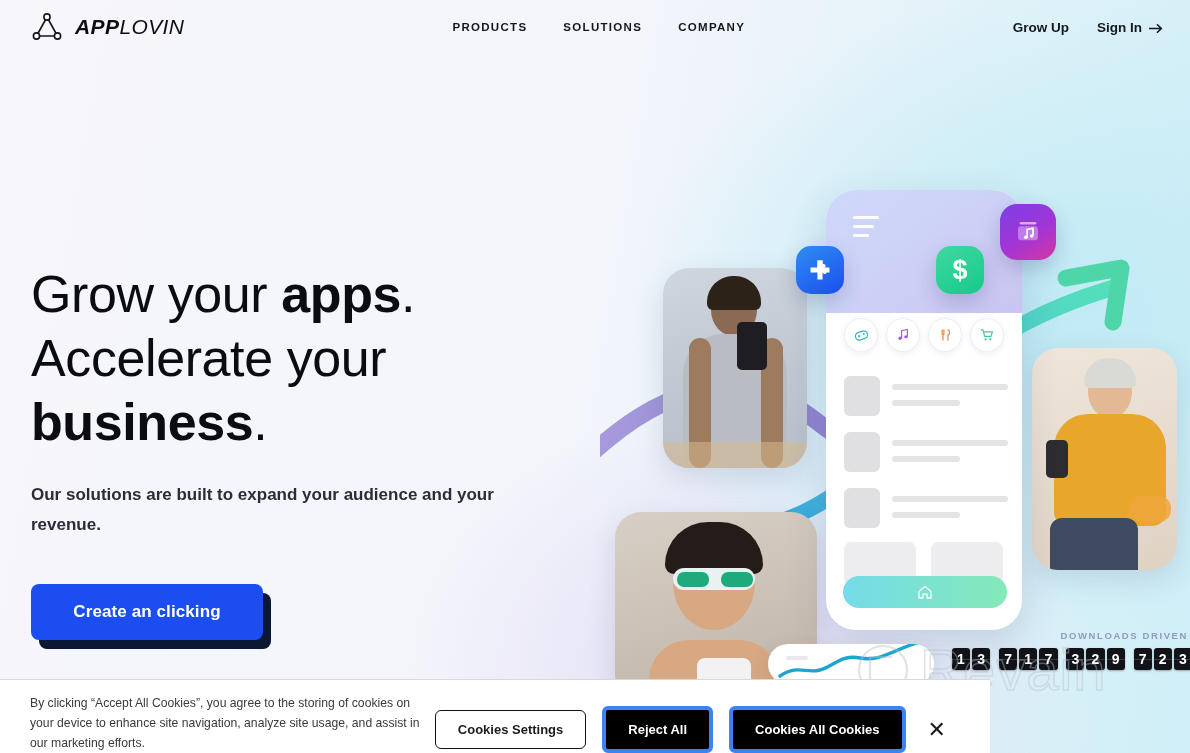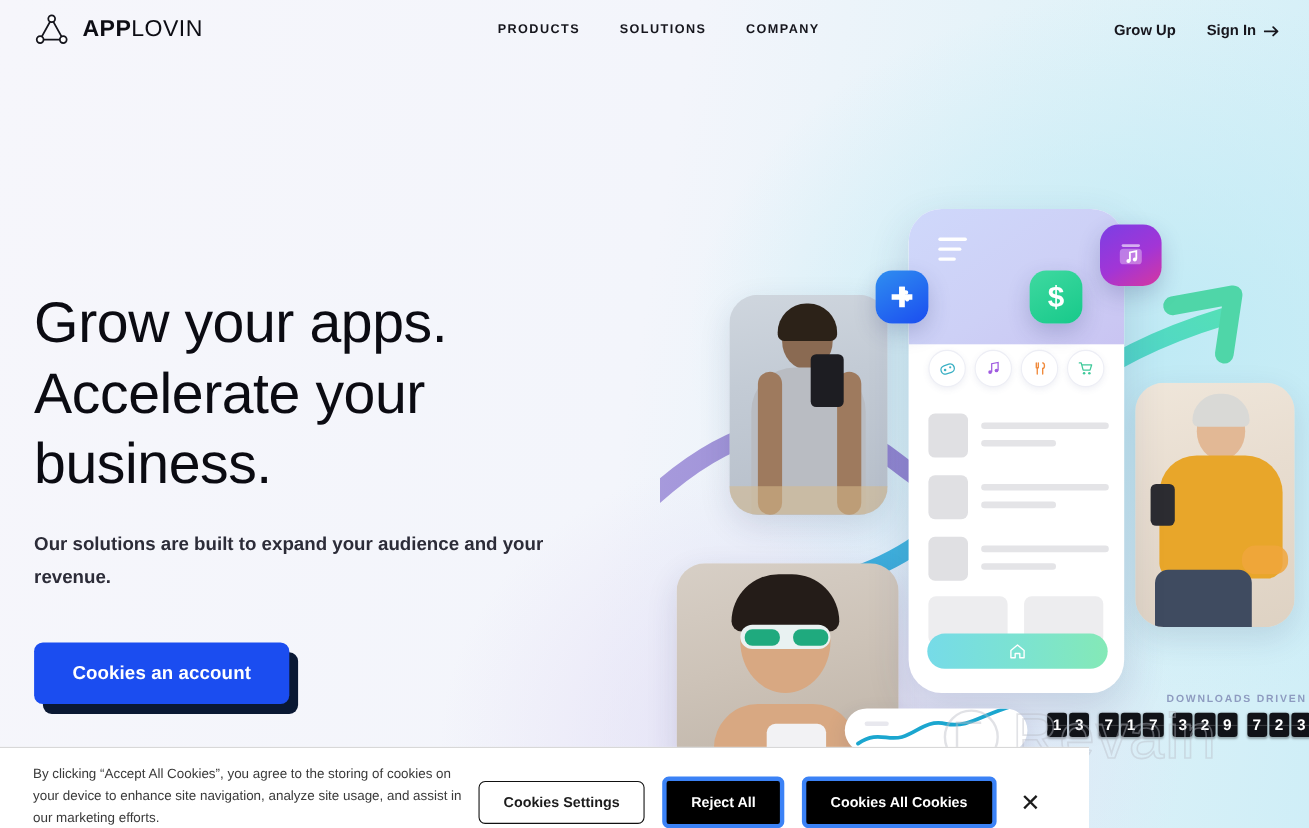--- a/index.html
+++ b/index.html
@@ -17,21 +17,21 @@
       radial-gradient(ellipse 680px 520px at 88% 42%, #bfeaf5 0%, rgba(191,234,245,0) 62%),
       radial-gradient(ellipse 520px 420px at 62% 90%, #e3ddf5 0%, rgba(227,221,245,0) 65%),
       linear-gradient(100deg, #f6f6fb 0%, #f3f5fb 48%, #dff2f8 78%, #cfeef7 100%);
   }
 
   
   #header {
     position:absolute; top:0; left:0; width:1190px; height:54px;
     display:flex; align-items:center; z-index:40;
   }
-  .logo-wrap { display:flex; align-items:center; margin-left:31px; }
+  .logo-wrap { display:flex; align-items:center; margin-left:31px;font-style:italic; }
   .logo-mark { width:32px; height:30px; }
   .logo-text {
     margin-left:12px; font-size:21px; letter-spacing:.4px;
     color:#0d0d14; white-space:nowrap;
   }
   .logo-text b { font-weight:700; }
   .logo-text span { font-weight:300; }
 
   #mainnav { display:flex; gap:0; margin-left:250px; }
   .navitem {
@@ -45,21 +45,21 @@
     cursor:pointer; white-space:nowrap; display:flex; align-items:center; gap:7px;
   }
   .arrow-r { width:15px; height:11px; display:inline-block; }
 
   
   #hero-copy { position:absolute; left:31px; top:262px; width:520px; z-index:20; }
   #headline {
     font-size:52px; line-height:64px; color:#0b0b12;
     font-weight:300; letter-spacing:-.4px;
   }
-  #headline b { font-weight:400; }
+  #headline b { font-weight:700; }
   #subhead {
     margin-top:26px; font-size:17px; line-height:30px;
     color:#2c2c38; font-weight:700; max-width:470px;
   }
   #cta-wrap { margin-top:44px; position:relative; width:232px; height:58px; }
   #cta-shadow {
     position:absolute; left:8px; top:9px; width:232px; height:56px;
     background:#0a1833; border-radius:8px;
   }
   #cta-button {
@@ -269,21 +269,21 @@
 
 <div id="hero-copy">
   <h1 id="headline">
     <span>Grow your </span><b>apps</b><span>.</span><br>
     <span>Accelerate your</span><br>
     <b>business</b><span>.</span>
   </h1>
   <p id="subhead">Our solutions are built to expand your audience and your revenue.</p>
   <div id="cta-wrap">
     <div id="cta-shadow"></div>
-    <button id="cta-button">Cookies an account</button>
+    <button id="cta-button">Create an clicking</button>
   </div>
 </div>
 
 <div id="art">
 
   <svg id="growth-line" viewBox="0 0 590 640">
     <defs>
       <linearGradient id="gcy" x1="0" y1="1" x2="1" y2="0">
         <stop offset="0%" stop-color="#3aa9dd"></stop>
         <stop offset="55%" stop-color="#4ec8e0"></stop>

